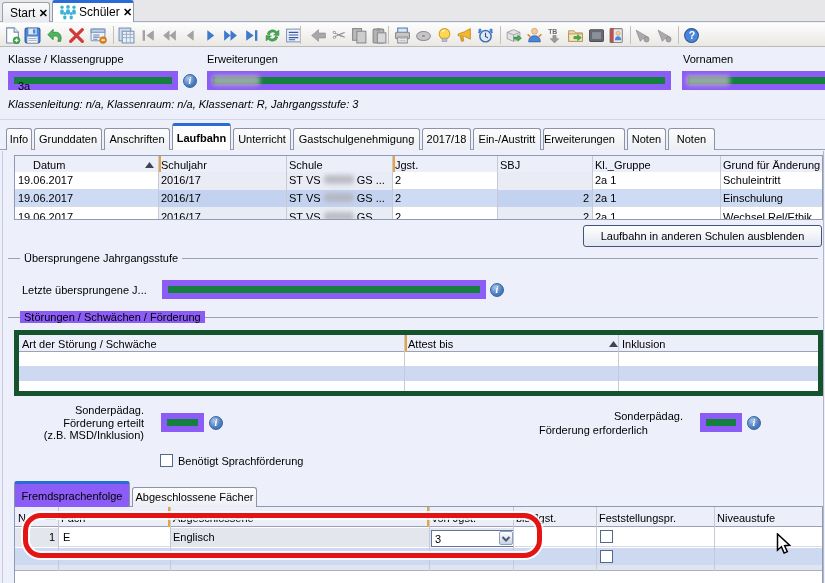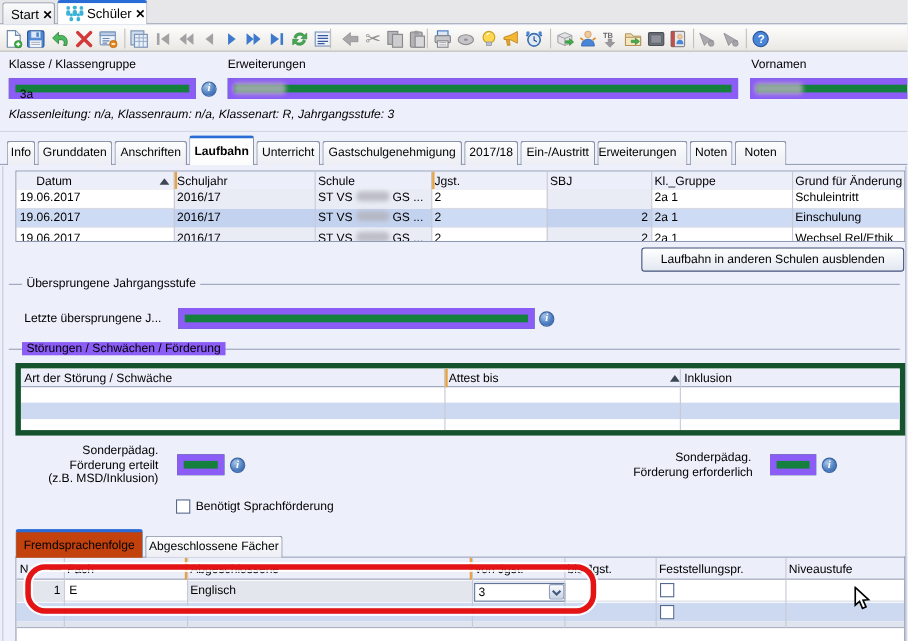--- a/index.html
+++ b/index.html
@@ -289,25 +289,25 @@
 </div>
 
 <div class="lbl" style="left:0;top:404px;width:144px;text-align:right">Sonderpädag.</div>
 <div class="lbl" style="left:0;top:417px;width:144px;text-align:right">Förderung erteilt</div>
 <div class="lbl" style="left:0;top:429px;width:144px;text-align:right">(z.B. MSD/Inklusion)</div>
 <div class="fld" style="left:161px;top:413px;width:43px;height:19px"></div>
 <div class="info" style="left:209px;top:416px">i</div>
 <div class="cb" style="left:160px;top:454px"></div>
 <div class="lbl" style="left:178px;top:455px">Benötigt Sprachförderung</div>
 <div class="lbl" style="left:539px;top:410px;width:144px;text-align:right">Sonderpädag.</div>
-<div class="lbl" style="left:558px;top:424px;width:144px;text-align:center">Förderung erforderlich</div>
+<div class="lbl" style="left:539px;top:424px;width:144px;text-align:left">Förderung erforderlich</div>
 <div class="fld" style="left:700px;top:413px;width:42px;height:19px"></div>
 <div class="info" style="left:747px;top:416px">i</div>
 
-<div class="abs" style="left:14px;top:481px;width:116px;height:26px;background:#c2410c;border:1px solid #8b93a6;border-bottom:none;border-top:3px solid #2a6cd5;border-radius:3px 3px 0 0;font-size:11px;text-align:center;padding-top:6px;z-index:3">Fremdsprachenfolge</div>
+<div class="abs" style="left:14px;top:481px;width:116px;height:26px;background:#8b5cf6;border:1px solid #8b93a6;border-bottom:none;border-top:3px solid #2a6cd5;border-radius:3px 3px 0 0;font-size:11px;text-align:center;padding-top:6px;z-index:3">Fremdsprachenfolge</div>
 <div class="abs" style="left:132px;top:487px;width:125px;height:20px;background:linear-gradient(#fdfdfe,#eceef4);border:1px solid #8b93a6;border-bottom:none;border-radius:3px 3px 0 0;font-size:11px;text-align:center;padding-top:3px;z-index:2">Abgeschlossene Fächer</div>
 <div class="abs" style="left:14px;top:506px;width:809px;height:77px;background:#fff;border:1px solid #8e99b4;border-bottom:none;overflow:hidden;z-index:1">
 <div class="abs" style="left:0;top:0;width:807px;height:20px;background:#eceefa;border-bottom:1px solid #9aa2b8"></div>
 <div class="lbl" style="left:3px;top:5px">N...</div>
 <div class="lbl" style="left:46px;top:5px">Fach</div>
 <div class="lbl" style="left:158px;top:5px">Abgeschlossene</div>
 <div class="lbl" style="left:417px;top:5px">von Jgst.</div>
 <div class="lbl" style="left:501px;top:5px">bis Jgst.</div>
 <div class="lbl" style="left:584px;top:5px">Feststellungspr.</div>
 <div class="lbl" style="left:702px;top:5px">Niveaustufe</div>

